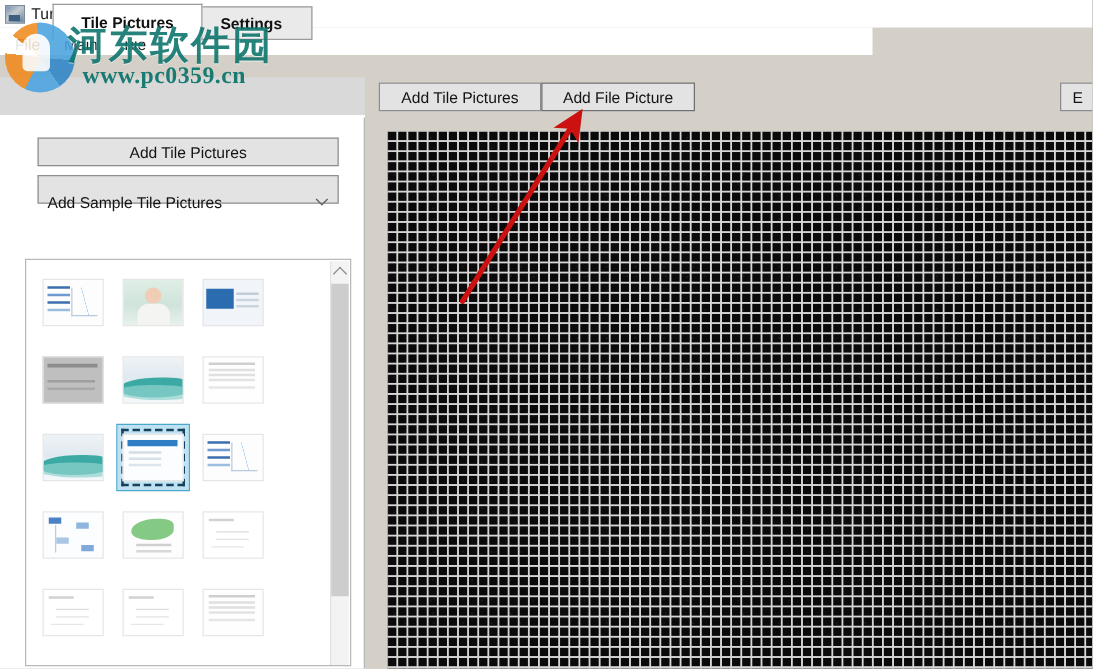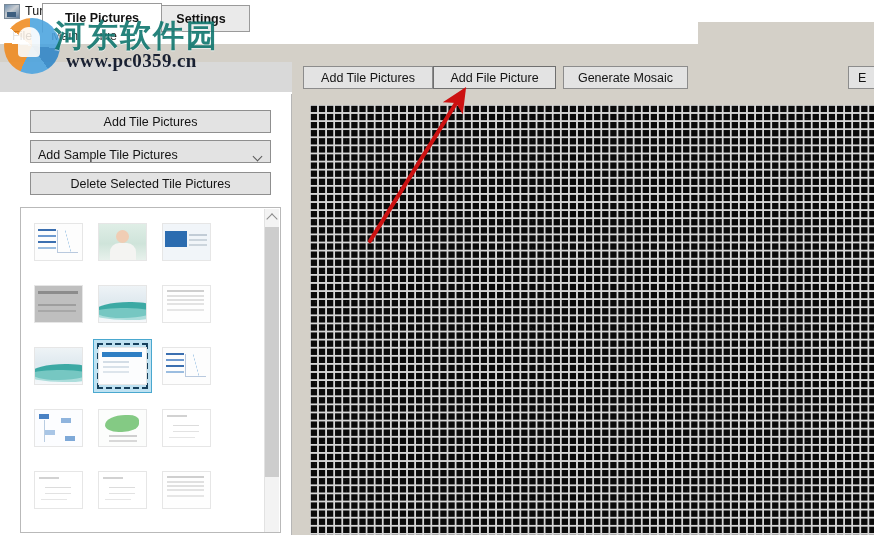--- a/index.html
+++ b/index.html
@@ -103,21 +103,21 @@
     letter-spacing: 2px;
     font-family: Liberation Serif, serif;
     opacity: 0.9;
     text-shadow: 0 1px 0 rgba(255,255,255,.6);
   }
   .wm-url {
     position: absolute;
     left: 66px; top: 46px;
     font-size: 19px;
     font-weight: bold;
-    color: #0f172a;
+    color: #0f766e;
     font-family: "Liberation Serif", serif;
     letter-spacing: 0.4px;
     opacity: 0.95;
   }
 
   
   .tabstrip {
     position: absolute;
     left: 0; top: 62px;
     width: 292px; height: 32px;
@@ -172,22 +172,22 @@
   }
   #btn-add-tiles {
     position: absolute; left: 30px; top: 17px;
     width: 241px; height: 23px;
   }
   #dd-sample {
     position: absolute; left: 30px; top: 47px;
     width: 241px; height: 23px;
     background: #e3e3e3;
     border: 1px solid #8f8f8f;
-    display: flex; align-items: flex-end;
-    padding: 4px 6px 0 7px;
+    display: flex; align-items: flex-start;
+    padding: 14px 6px 0 7px;
     font-size: 12.5px;
     color: #141414;
     cursor: default;
   }
   #dd-sample .dd-label { flex: 1; white-space: nowrap; }
   .chev {
     width: 10px; height: 10px;
     position: relative;
     flex: 0 0 auto;
   }
@@ -469,21 +469,20 @@
 
   <div class="leftpanel">
 
     <div class="btn" id="btn-add-tiles">Add Tile Pictures</div>
 
     <div id="dd-sample">
       <span class="dd-label">Add Sample Tile Pictures</span>
       <span class="chev"></span>
     </div>
 
-    <div class="btn" id="btn-delete-tiles">Delete Selected Tile Pictures</div>
 
     <div class="thumbbox">
       <div class="thumbgrid" id="thumbgrid">
           <div class="thumb">
             <div class="thumb-img tv-chart"></div>
           </div>
           <div class="thumb">
             <div class="thumb-img tv-person"></div>
           </div>
           <div class="thumb">
@@ -535,21 +534,20 @@
         <div class="sb-thumb"></div>
       </div>
     </div>
   </div>
 
   <div class="rightarea">
 
     <div class="toolbar">
       <div class="tbtn" id="tb-add-tiles">Add Tile Pictures</div>
       <div class="tbtn" id="tb-add-main">Add File Picture</div>
-      <div class="tbtn" id="tb-generate">Generate Mosaic</div>
       <div class="tbtn" id="tb-export">E</div>
     </div>
 
     <div class="canvas">
       <div class="mosaic">
         <div class="mosaic-noise"></div>
       </div>
     </div>
   </div>
 

